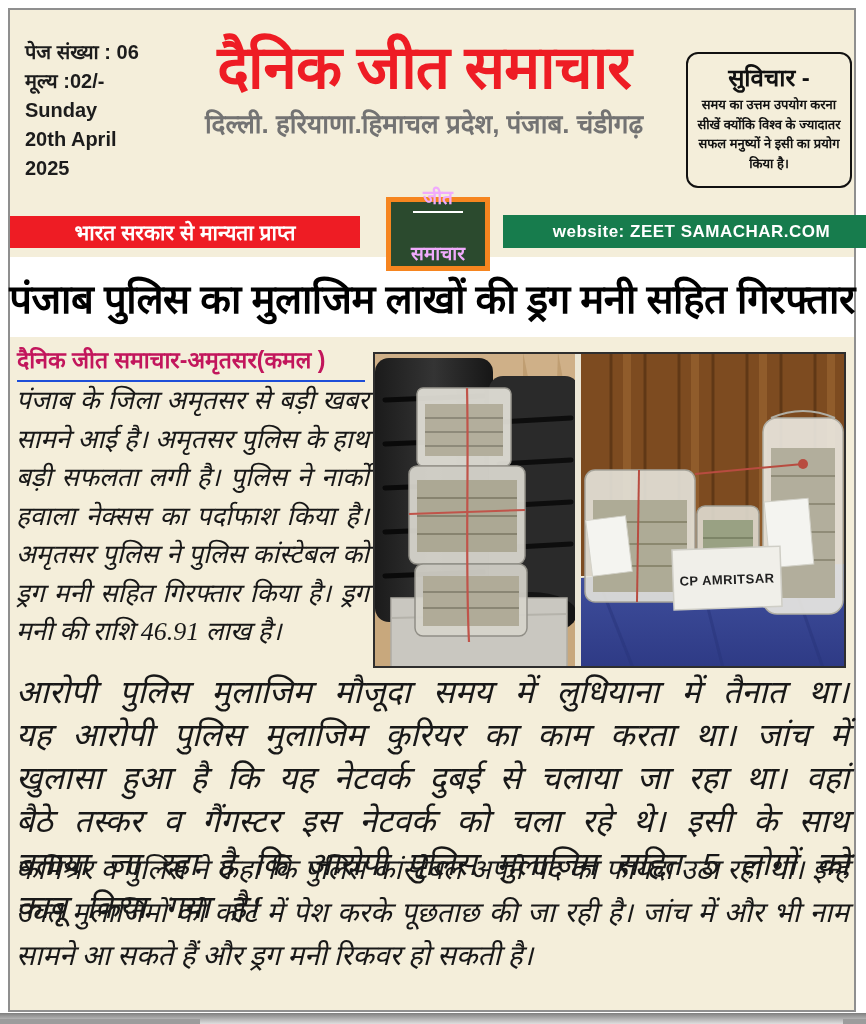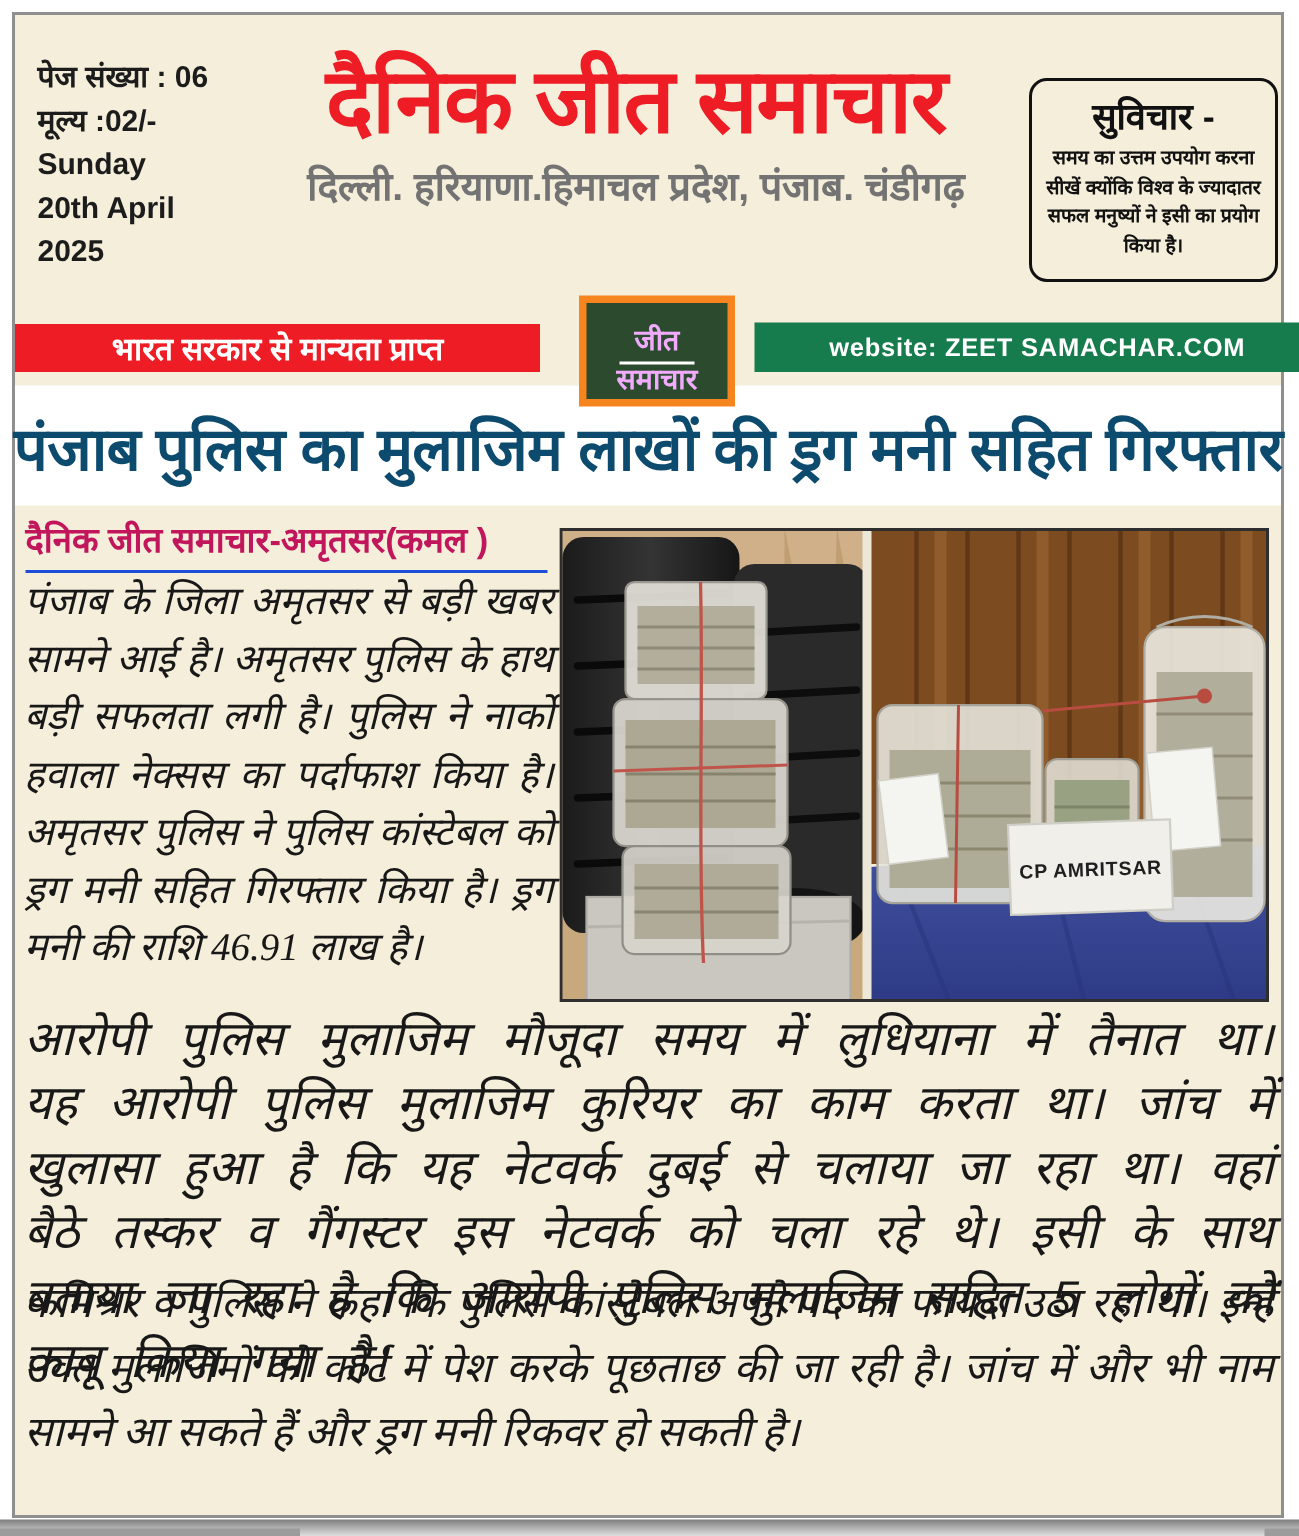--- a/index.html
+++ b/index.html
@@ -43,33 +43,33 @@
   .logo {
     position:absolute; left:376px; top:187px; width:94px; height:64px;
     background:#f6851f; padding:5px; z-index:5;
   }
   .logo-inner {
     width:100%; height:100%; background:#2b4a2e; color:#f0abfc;
     display:flex; flex-direction:column; align-items:center; justify-content:flex-end;
     font-weight:bold; font-size:19px; line-height:1.2;
   }
   .logo-line1 { border-bottom:2px solid #fff; padding:0 10px 1px 10px; }
-  .logo-line2 { padding-top:0; }
+  .logo-line2 { padding-top:0;margin-top:30px; }
   .website-bar {
     position:absolute; left:493px; top:205px; width:349px; height:33px;
     background:#177c4d; color:#fff; font-weight:bold; font-size:17px;
     display:flex; align-items:center; justify-content:center; letter-spacing:.5px;padding-left:14px;
   }
   
   .headline-band {
     position:absolute; left:0; top:247px; width:844px; height:80px;
     background:#ffffff; display:flex; align-items:center; justify-content:center;
   }
   .article-headline {
-    font-weight:800; font-size:40px; color:#0c4a6e; letter-spacing:-0.5px; white-space:nowrap;
+    font-weight:800; font-size:40px; color:#000000; letter-spacing:-0.5px; white-space:nowrap;
   }
   
   .article-byline {
     position:absolute; left:7px; top:333px; width:348px;
     color:#c2165c; font-weight:800; font-size:23px;
     border-bottom:2px solid #1d4ed8; padding-bottom:5px;
   }
   .body-text {
     font-family:"Liberation Serif", serif; font-style:italic;
     color:#181818; text-align:justify;

